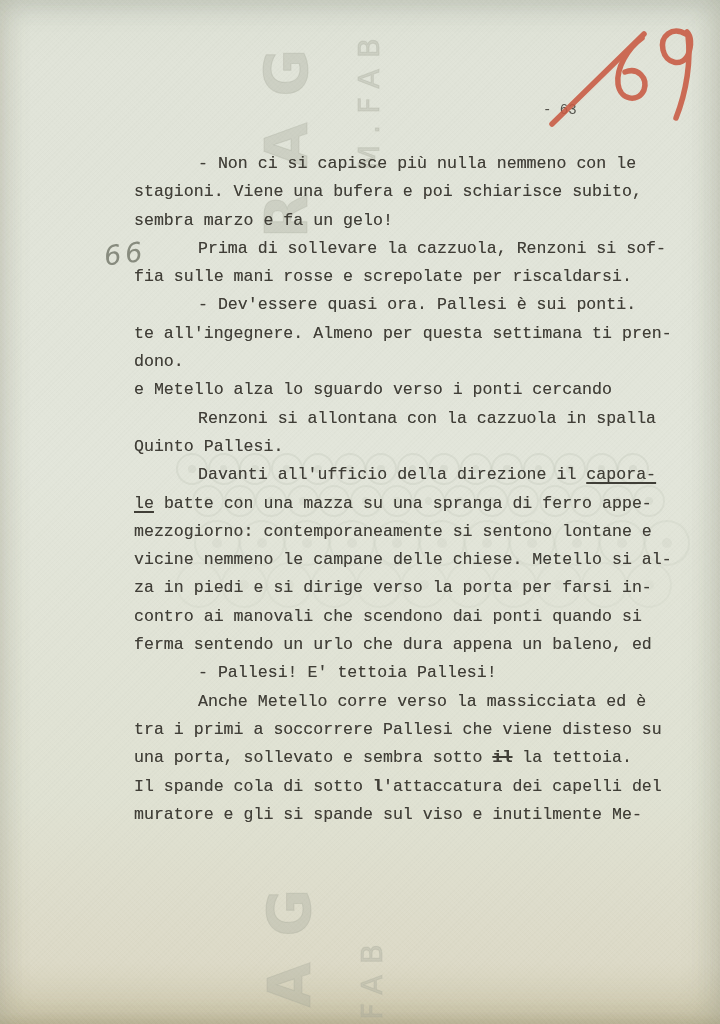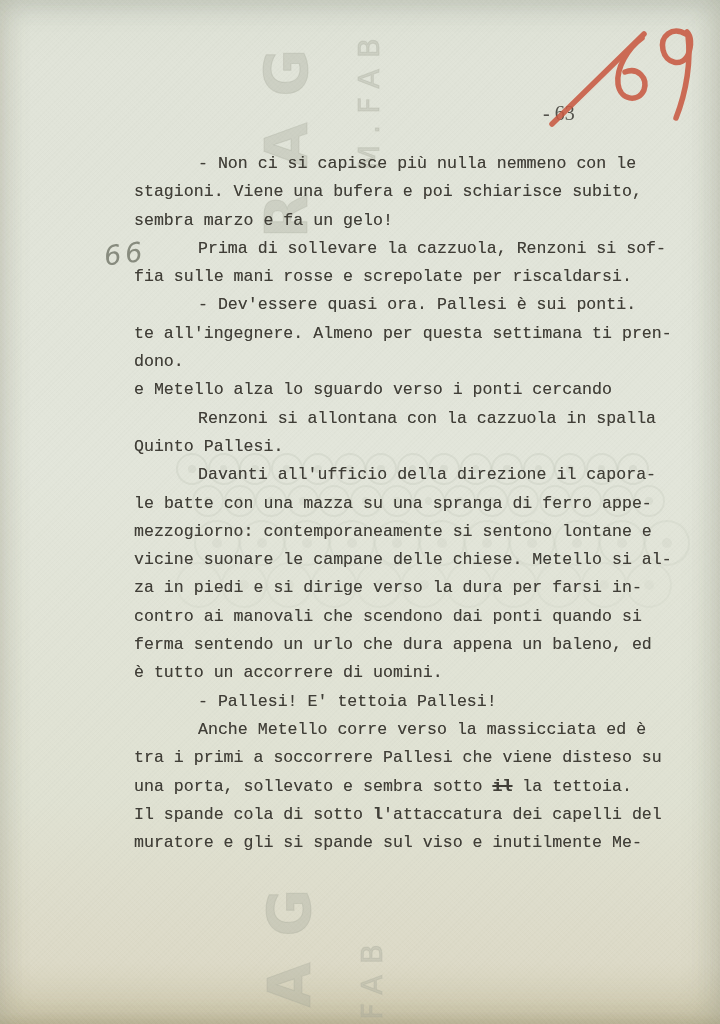--- a/index.html
+++ b/index.html
@@ -30,26 +30,26 @@
   .stamp-circle::after{content:"";position:absolute;left:50%;top:50%;
       width:26%;height:26%;margin:-13% 0 0 -13%;border-radius:50%;
       background:rgba(186,191,178,.45);}
 
   
   .typed-block{position:absolute;left:134px;top:150px;width:560px;
       font-size:16.6px;line-height:28.3px;color:#403e37;
       text-shadow:0 0 .6px rgba(64,62,55,.55);}
   .line{white-space:pre;}
   .line.indent{padding-left:64px;}
-  .line .underline{text-decoration-thickness:1.8px;text-underline-offset:3px;}
+  .line .underline{text-decoration:underline;text-decoration-thickness:1.8px;text-underline-offset:3px;}
   .line .strike{font-weight:bold;text-decoration:line-through;text-decoration-thickness:2px;}
   .line .bold{font-weight:bold;}
 
-  .typed-page-number{position:absolute;left:543px;top:102px;font-size:20px;
-      color:#53524c;white-space:pre;font-family:Liberation Serif, serif;}
+  .typed-page-number{position:absolute;left:543px;top:102px;font-size:14px;
+      color:#53524c;white-space:pre;}
 
   .pencil-66{position:absolute;left:104px;top:238px;font-family:"DejaVu Sans",sans-serif;
       font-style:italic;font-size:27px;letter-spacing:4px;color:#878b7e;
       transform:rotate(-7deg);}
 
   .red-69{position:absolute;left:540px;top:12px;width:170px;height:130px;}
 </style>
 </head>
 <body>
 
@@ -137,25 +137,24 @@
       <div class="line"><span>fia sulle mani rosse e screpolate per riscaldarsi.</span></div>
       <div class="line indent"><span>- Dev'essere quasi ora. Pallesi è sui ponti.</span></div>
       <div class="line"><span>te all'ingegnere. Almeno per questa settimana ti pren-</span></div>
       <div class="line"><span>dono.</span></div>
       <div class="line"><span>e Metello alza lo sguardo verso i ponti cercando</span></div>
       <div class="line indent"><span>Renzoni si allontana con la cazzuola in spalla</span></div>
       <div class="line"><span>Quinto Pallesi.</span></div>
       <div class="line indent"><span>Davanti all'ufficio della direzione il </span><span class="underline">capora-</span></div>
       <div class="line"><span class="underline">le</span><span> batte con una mazza su una spranga di ferro appe-</span></div>
       <div class="line"><span>mezzogiorno: contemporaneamente si sentono lontane e</span></div>
-      <div class="line"><span>vicine suonare le campane delle chiese. Metello si al-</span></div>
-      <div class="line"><span>za in piedi e si dirige verso la dura per farsi in-</span></div>
+      <div class="line"><span>vicine nemmeno le campane delle chiese. Metello si al-</span></div>
+      <div class="line"><span>za in piedi e si dirige verso la porta per farsi in-</span></div>
       <div class="line"><span>contro ai manovali che scendono dai ponti quando si</span></div>
       <div class="line"><span>ferma sentendo un urlo che dura appena un baleno, ed</span></div>
-      <div class="line"><span>è tutto un accorrere di uomini.</span></div>
       <div class="line indent"><span>- Pallesi! E' tettoia Pallesi!</span></div>
       <div class="line indent"><span>Anche Metello corre verso la massicciata ed è</span></div>
       <div class="line"><span>tra i primi a soccorrere Pallesi che viene disteso su</span></div>
       <div class="line"><span>una porta, sollevato e sembra sotto </span><span class="strike">il</span><span> la tettoia.</span></div>
       <div class="line"><span>Il spande cola di sotto </span><span class="bold">l</span><span>'attaccatura dei capelli del</span></div>
       <div class="line"><span>muratore e gli si spande sul viso e inutilmente Me-</span></div>
     </div>
 </div>
 
 </body></html>

